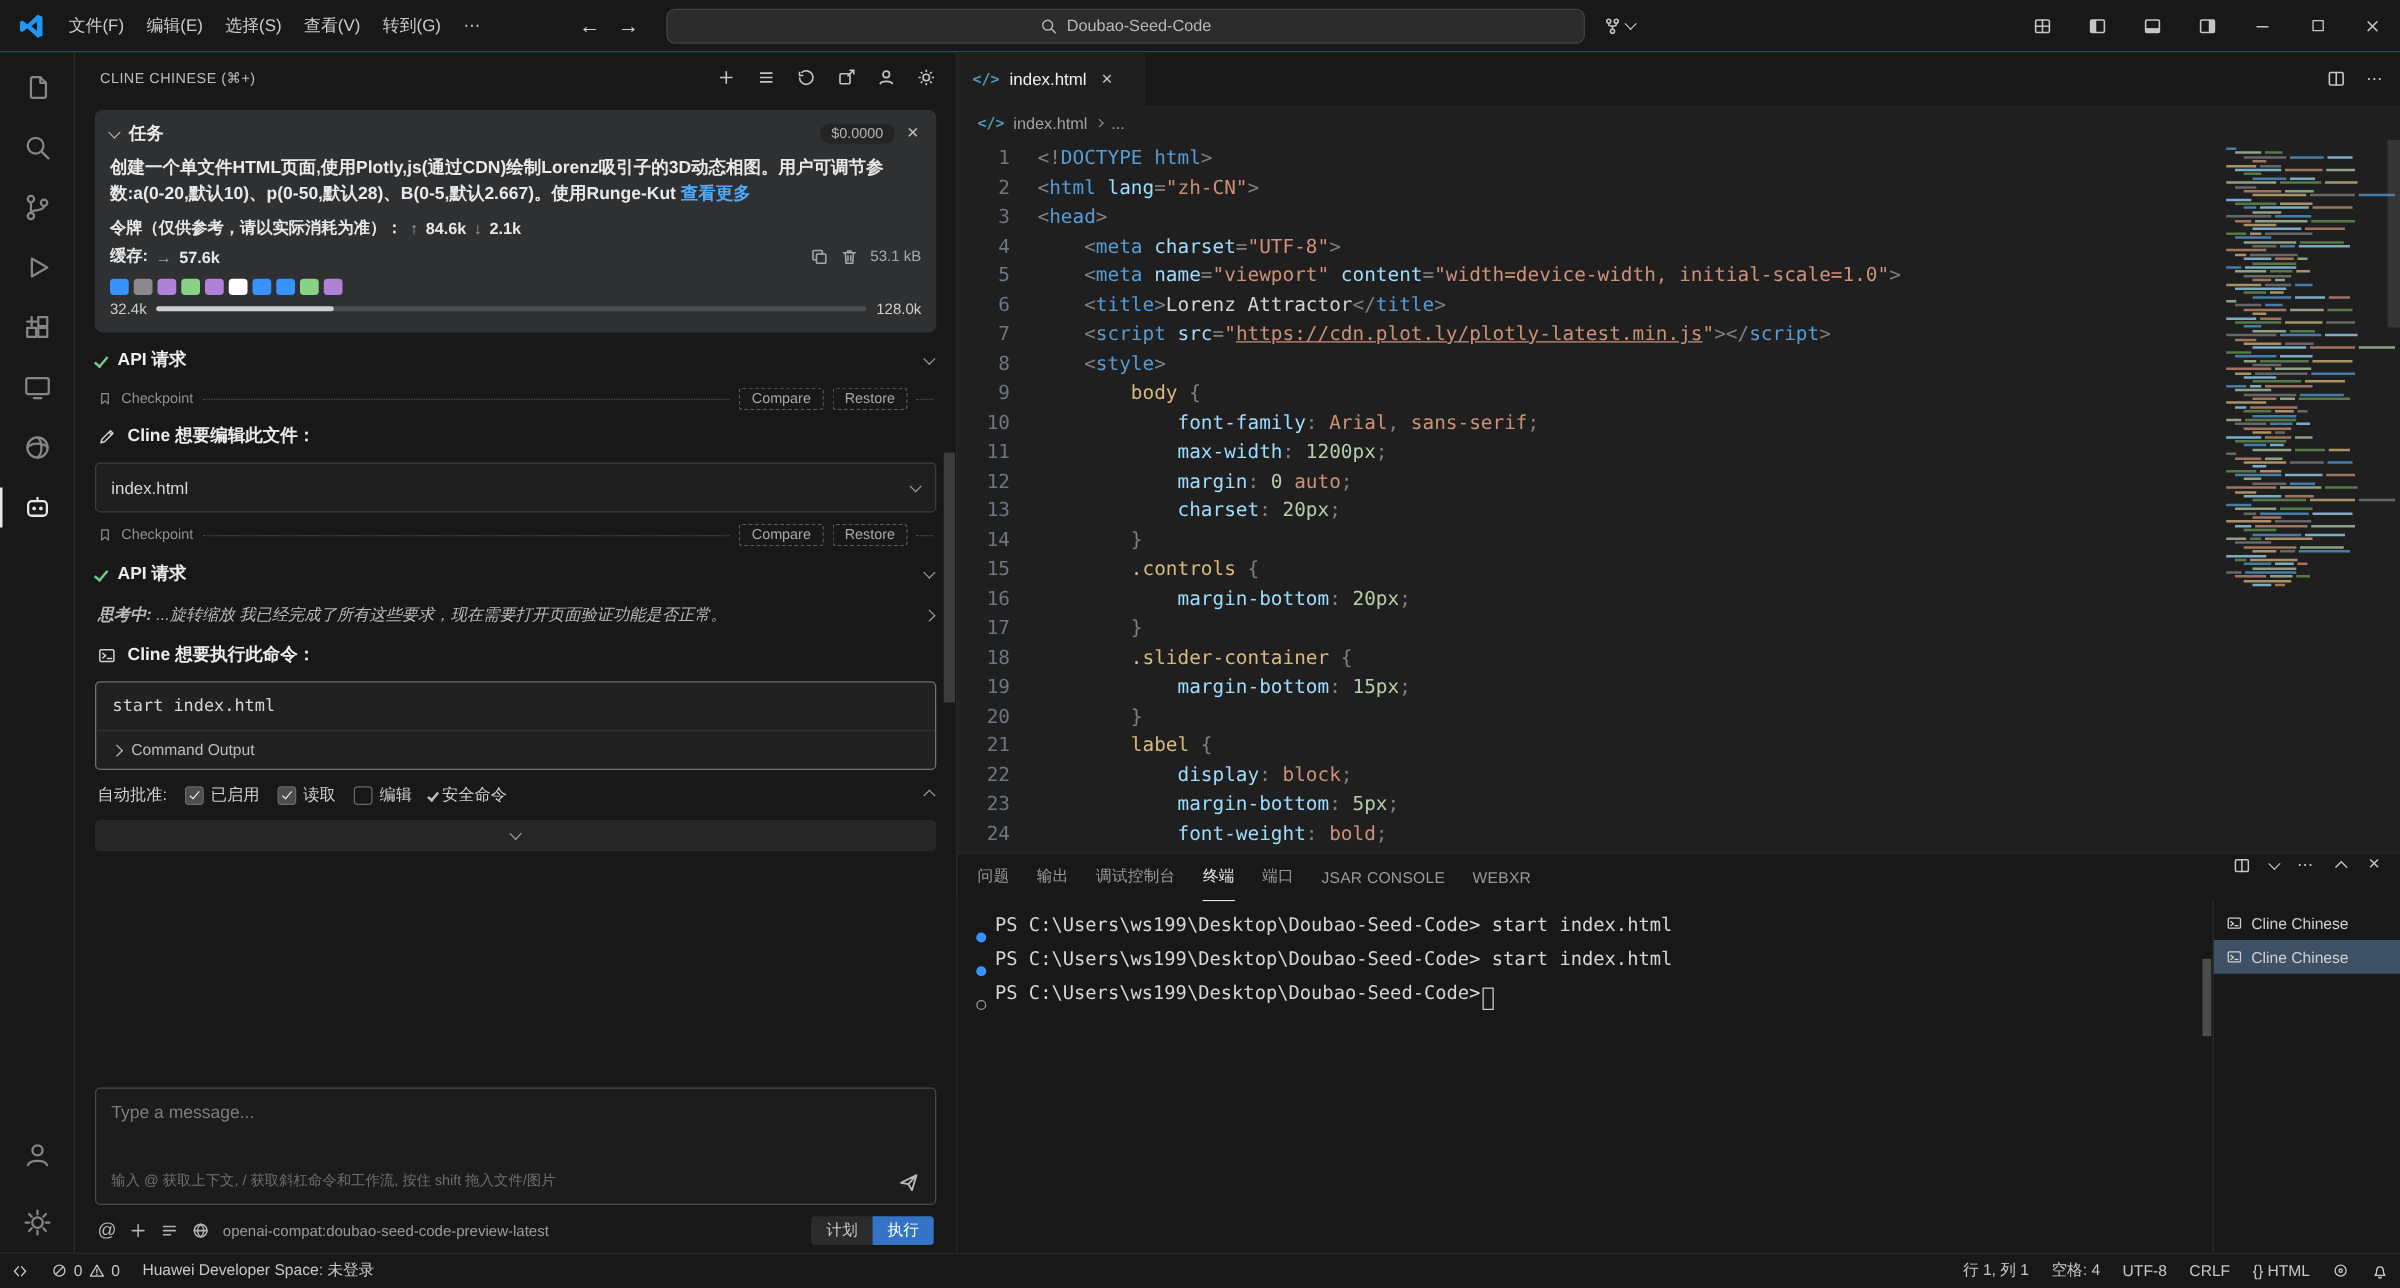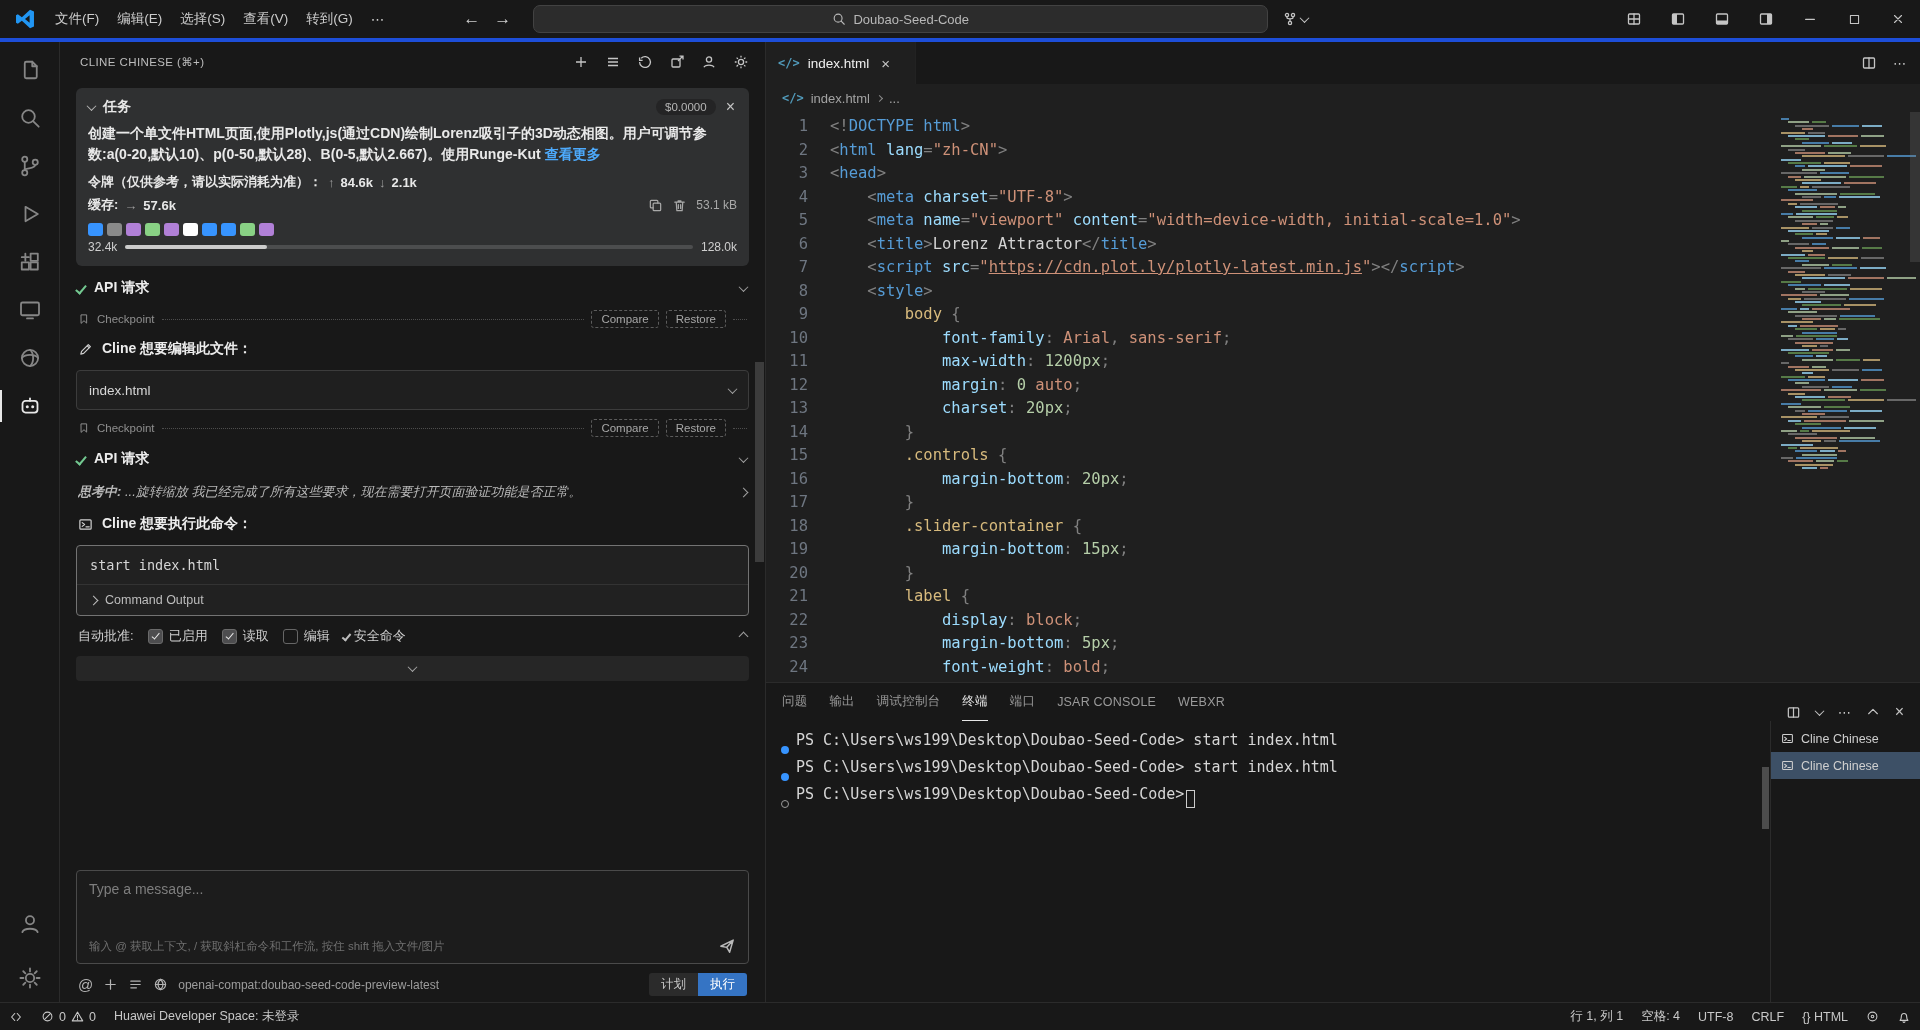--- a/index.html
+++ b/index.html
@@ -1,21 +1,21 @@
 <!DOCTYPE html>
 <html><head>
 <meta charset="utf-8">
 <style>
   * { margin:0; padding:0; box-sizing:border-box; }
   html,body { width:1920px; height:1030px; overflow:hidden; }
   body { background:#181818; color:#cccccc; font-family:"Liberation Sans","DejaVu Sans",sans-serif; font-size:13px; }
   .app { width:1920px; height:1030px; display:flex; flex-direction:column; }
 
   
-  .titlebar { height:42px; flex:0 0 42px; display:flex; align-items:center; background:#181818; border-bottom:4px solid #1d4ed8; }
+  .titlebar { height:42px; flex:0 0 42px; display:flex; align-items:center; background:#181818; border-bottom:1px solid #1d4ed8; }
   .vscode-logo { width:22px; height:22px; margin:0 10px 0 14px; }
   .menubar { display:flex; align-items:center; }
   .menu-item { padding:5px 9px; border-radius:5px; color:#cccccc; font-size:13.5px; cursor:default; }
   .nav-arrows { display:flex; align-items:center; gap:14px; margin-left:70px; color:#cfcfcf; font-size:17px; }
   .searchbox { flex:1; max-width:735px; height:28px; margin:0 14px 0 22px; background:#2c2c2c; border:1px solid #424242; border-radius:7px; display:flex; align-items:center; justify-content:center; gap:7px; color:#b8b8b8; font-size:13px; }
   .sync-ctl { display:flex; align-items:center; gap:3px; color:#c5c5c5; margin-right:10px; }
   .layout-icons { margin-left:auto; display:flex; align-items:center; }
   .tb-btn { width:44px; height:42px; display:flex; align-items:center; justify-content:center; color:#c5c5c5; }
 
   .icon { display:inline-flex; align-items:center; justify-content:center; }
@@ -90,21 +90,21 @@
   .box { width:15px; height:15px; border-radius:3px; border:1px solid #666; display:flex; align-items:center; justify-content:center; }
   .box.checked { background:#4d4d4f; border-color:#6a6a6a; }
   .box .mark { width:4px; height:8px; border-right:1.8px solid #e8e8e8; border-bottom:1.8px solid #e8e8e8; transform:rotate(40deg) translate(0,-1px); }
   .safe-chk { display:flex; align-items:center; gap:5px; color:#cfcfcf; }
 
   .collapse-bar { height:25px; background:#262626; border-radius:4px; display:flex; align-items:center; justify-content:center; color:#a5a5a5; }
 
   .composer { margin-top:auto; padding:8px 16px 6px 16px; flex:0 0 auto; }
   .input-box { border:1px solid #4a4a4a; border-radius:4px; background:#1c1c1c; height:94px; padding:10px 12px 8px 12px; display:flex; flex-direction:column;gap:30px; }
   .placeholder { color:#7e7e7e; font-size:14px; }
-  .hint-row { margin-top:auto; display:flex; align-items:center; gap:8px; }
+  .hint-row { margin-top:auto; display:flex; align-items:flex-start; gap:8px; }
   .hint-text { color:#6f6f6f; font-size:11.5px; flex:1; }
   .send-btn { color:#b9b9b9; }
   .composer-bar { display:flex; align-items:center; gap:10px; padding:9px 2px 0 2px; color:#b3b3b3; }
   .model-name { color:#9c9c9c; font-size:12px; max-width:330px; white-space:nowrap; overflow:hidden; text-overflow:ellipsis; }
   .mode-toggle { margin-left:auto; display:flex; }
   .mode-plan { background:#2b2b2b; color:#c9c9c9; border-radius:3px 0 0 3px; padding:3px 12px; font-size:12.5px; }
   .mode-act { background:#3574c4; color:#ffffff; border-radius:0 3px 3px 0; padding:3px 12px; font-size:12.5px; }
 
   .sb-thumb { position:absolute; right:1px; top:320px; width:9px; height:200px; background:rgba(130,130,130,.35); }
 
@@ -125,21 +125,21 @@
   .tok-p{color:#808080} .tok-t{color:#569cd6} .tok-a{color:#9cdcfe} .tok-s{color:#ce9178}
   .tok-d{color:#d4d4d4} .tok-sel{color:#d7ba7d} .tok-n{color:#b5cea8}
   .tok-lnk{color:#ce9178; text-decoration:underline}
   .minimap { flex:0 0 100px; padding:6px 4px 0 6px; position:relative; }
   .mm-row { height:2px; margin-bottom:1.4px; display:flex; }
   .mm-bar { height:2px; display:inline-block; opacity:.75; }
   .mm-slider { position:absolute; right:0; top:0; width:10px; height:150px; background:rgba(121,121,121,.25); }
 
   
   .panel { height:320px; flex:0 0 320px; border-top:1px solid #2b2b2b; background:#181818; display:flex; flex-direction:column; }
-  .panel-tabs { height:38px; flex:0 0 38px; display:flex; align-items:flex-end; padding:0 16px; gap:22px; }
+  .panel-tabs { height:38px; flex:0 0 38px; display:flex; align-items:flex-start; padding:0 16px; gap:22px; }
   .panel-tab { font-size:12.5px; color:#9a9a9a; height:100%; display:flex; align-items:center; border-bottom:1px solid transparent; letter-spacing:.2px; }
   .panel-tab.active { color:#e7e7e7; border-bottom-color:#e7e7e7; }
   .panel-actions { margin-left:auto; display:flex; align-items:center; gap:15px; color:#c5c5c5; }
   .panel-body { flex:1; min-height:0; display:flex; position:relative; background:#181818; }
   .terminal { flex:1; padding:6px 0 0 8px; font-family:"DejaVu Sans Mono","Liberation Mono",monospace; font-size:15px; line-height:27px; color:#d6d6d6; }
   .term-line { display:flex; align-items:flex-end; }
   .term-dot { flex:0 0 22px; display:flex; align-items:center; justify-content:center; }
   .dot { width:8px; height:8px; border-radius:50%; }
   .dot.done { background:#3794ff; }
   .dot.active { border:1.4px solid #9a9a9a; }

